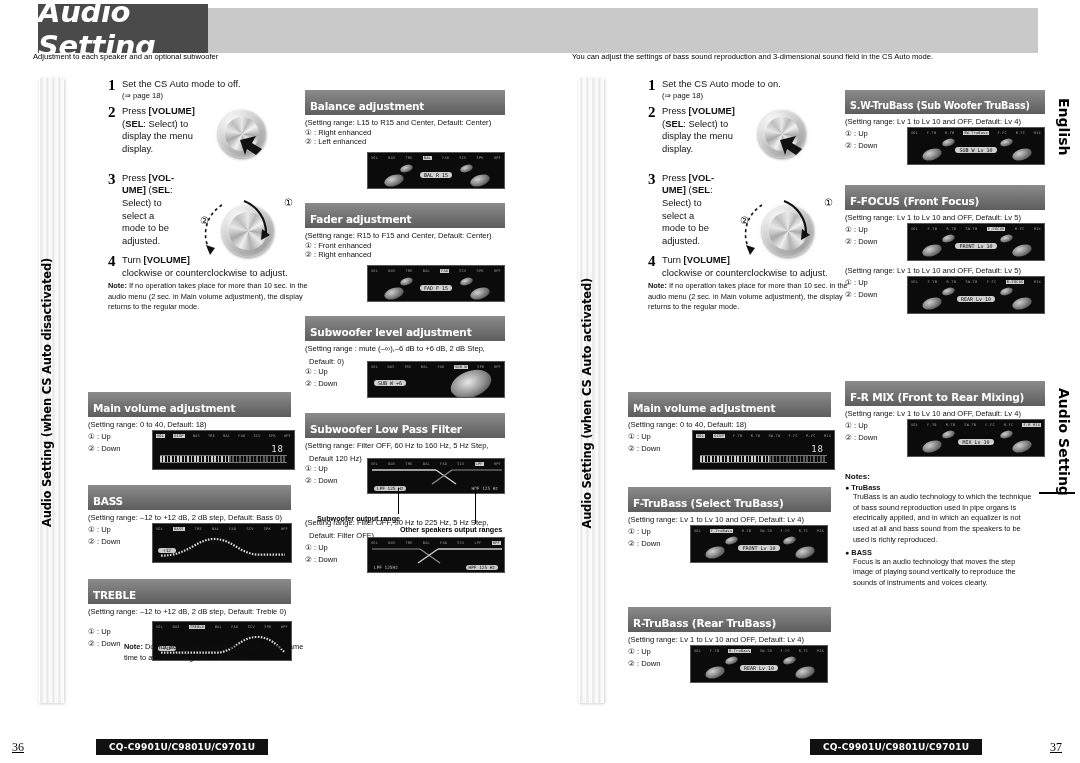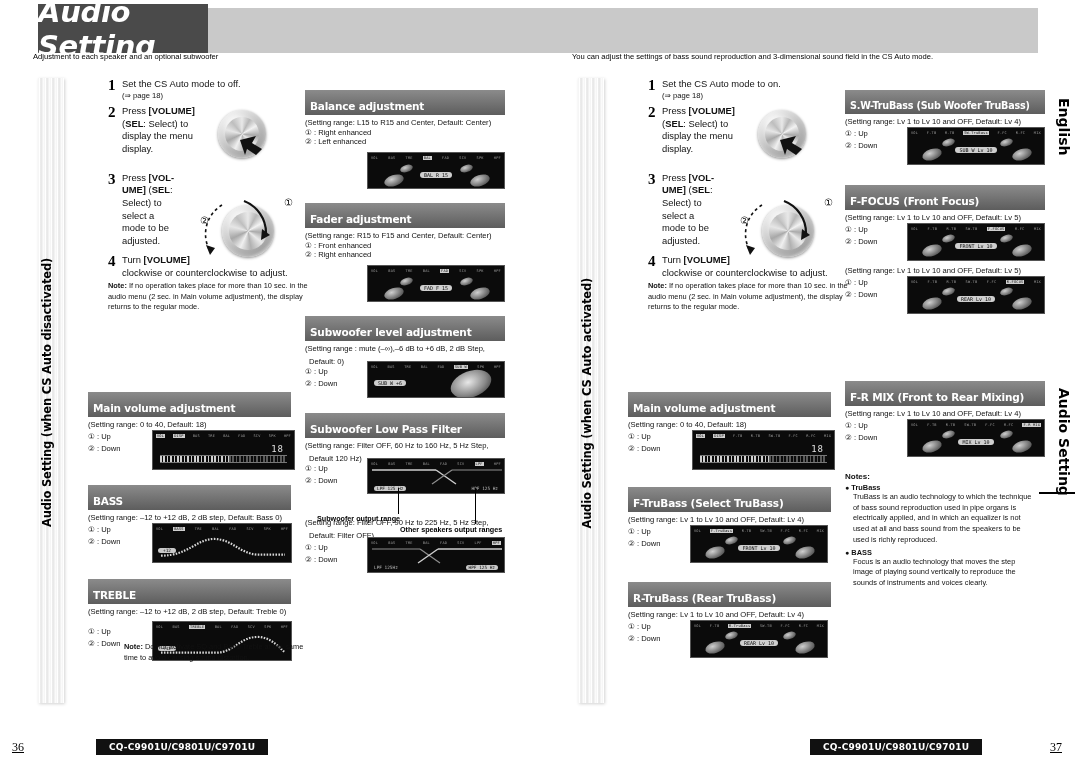--- a/index.html
+++ b/index.html
@@ -584,21 +584,21 @@
           <div class="sp lg" style="left:14px; top:21px;"></div>
           <div class="sp lg" style="left:104px; top:21px;"></div>
         </div>
         <div class="lcd-center" style="top:62%;">
           <span class="lcd-pill">FRONT  Lv 10</span>
         </div>
       </div>
     </div>
   </div>
 
-  <div style="position:absolute; left:628px; top:565px; width:203px;">
+  <div style="position:absolute; left:628px; top:590px; width:203px;">
     <div class="sec-head">R-TruBass (Rear TruBass)</div>
     <div class="sec-body">(Setting range: Lv 1 to Lv 10 and OFF, Default: Lv 4)</div>
     <div style="position:relative; height:44px;">
       <div class="circ" style="position:absolute;left:0;top:2px;">① : Up</div>
       <div class="circ" style="position:absolute;left:0;top:14px;">② : Down</div>
       <div class="lcd" style="position:absolute; left:62px; top:0px; width:138px; height:38px;">
         <div class="lcd-topbar">
           <span>VOL</span>
             <span>F-TB</span>
             <span class="on">R-TruBass</span>

